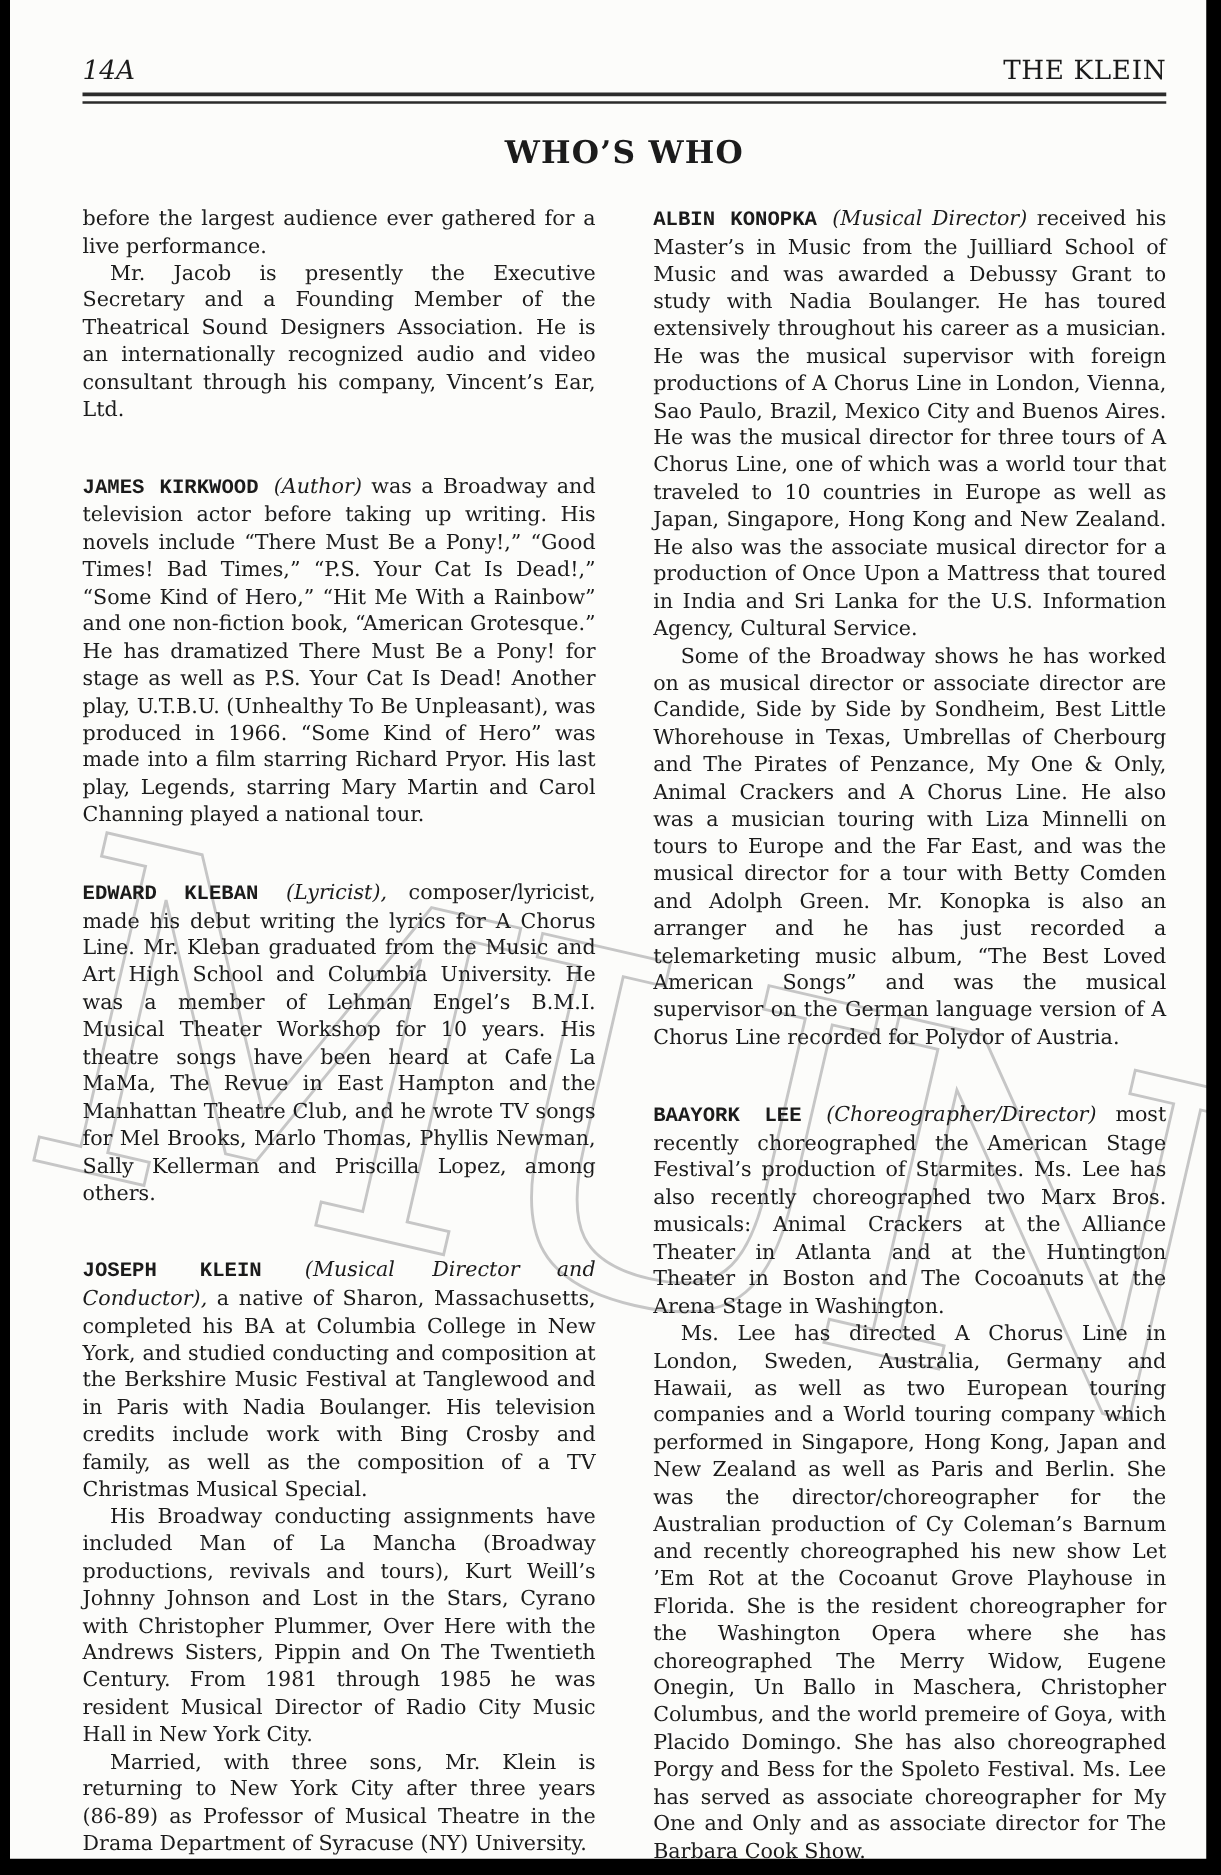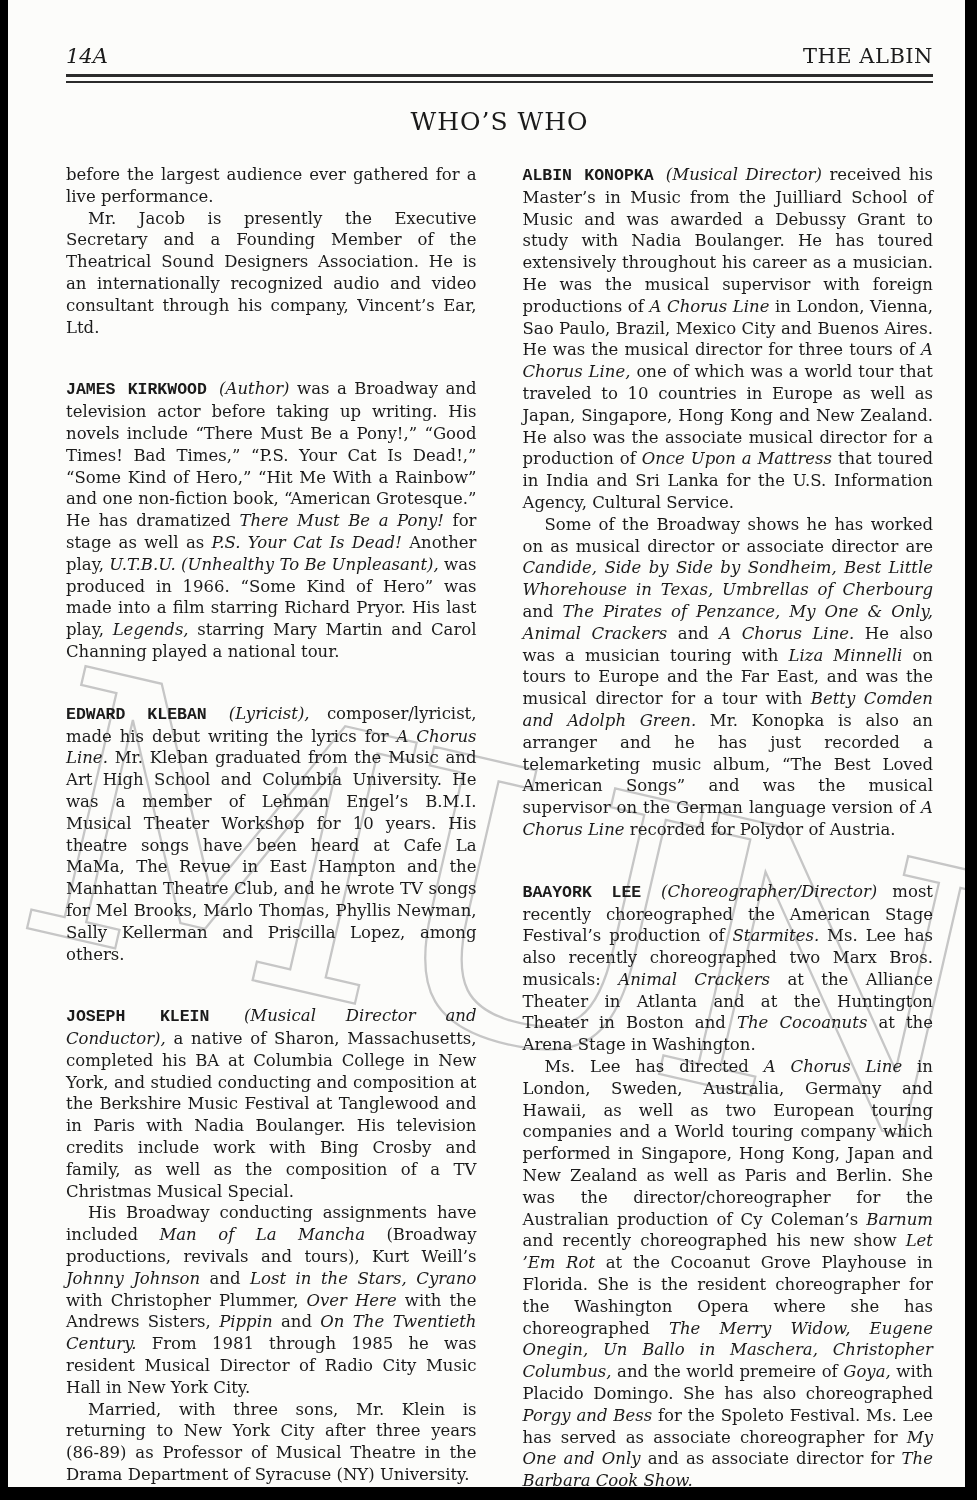--- a/index.html
+++ b/index.html
@@ -10,46 +10,46 @@
   .border.right{left:965px;top:0;width:12px;height:1500px;}
   .border.bottom{left:0;top:1487px;width:977px;height:13px;}
   .watermark{position:absolute;left:0;top:0;z-index:0;pointer-events:none;}
   .content{position:relative;z-index:1;padding:44px 44px 0 66px;border-radius:13px;}
   header{display:flex;justify-content:space-between;align-items:baseline;font-size:21px;}
   .pageno{font-style:italic;}
   .pub{letter-spacing:0.5px;}
   .rule{background:#2b2b2b;margin-top:4px;}
   .rule1{height:3px;margin-top:6px;}
   .rule2{height:2px;}
-  h1{font-size:25px;font-weight:400;text-align:center;letter-spacing:1px;margin:24px 0 4px 0;}
+  h1{font-size:25px;font-weight:700;text-align:center;letter-spacing:1px;margin:24px 0 4px 0;}
   .cols{display:grid;grid-template-columns:1fr 1fr;column-gap:46px;margin-top:28px;}
   .col{font-size:16.5px;line-height:21.8px;text-align:justify;hyphens:auto;}
   .para{margin:0;}
   .para.indent{text-indent:22px;}
   .para.gap{margin-top:40px;}
   .seg-b{font-weight:700;font-family:Liberation Mono, monospace;}
-  .seg-i{font-style:italic;margin-top:40px;}
+  .seg-i{margin-top:40px;}
   .seg-bi{font-weight:400;font-style:italic;}
 </style>
 </head>
 <body>
 
 <div class="page">
   <div class="border left"></div>
   <div class="border right"></div>
   <div class="border bottom"></div>
 
   <svg class="watermark" width="977" height="1500" viewBox="0 0 977 1500" aria-hidden="true">
     <text x="18" y="1030" transform="rotate(13 480 930)" font-family="DejaVu Serif, Liberation Serif, serif" font-size="368" letter-spacing="-18" fill="none" stroke="#c6c6c6" stroke-width="2.3">MUNY</text>
   </svg>
 
   <div class="content">
     <header>
       <span class="pageno">14A</span>
-      <span class="pub">THE ALBIN</span>
+      <span class="pub">THE KLEIN</span>
     </header>
     <div class="rule rule1"></div>
     <div class="rule rule2"></div>
 
     <h1>WHO’S WHO</h1>
 
     <div class="cols">
       <div class="col" id="col-left">
           <p class="para"><span class="seg-p">before the largest audience ever gathered for a live performance.</span></p>
           <p class="para indent"><span class="seg-p">Mr. Jacob is presently the Executive Secretary and a Founding Member of the Theatrical Sound Designers Association. He is an internationally recognized audio and video consultant through his company, Vincent’s Ear, Ltd.</span></p>

